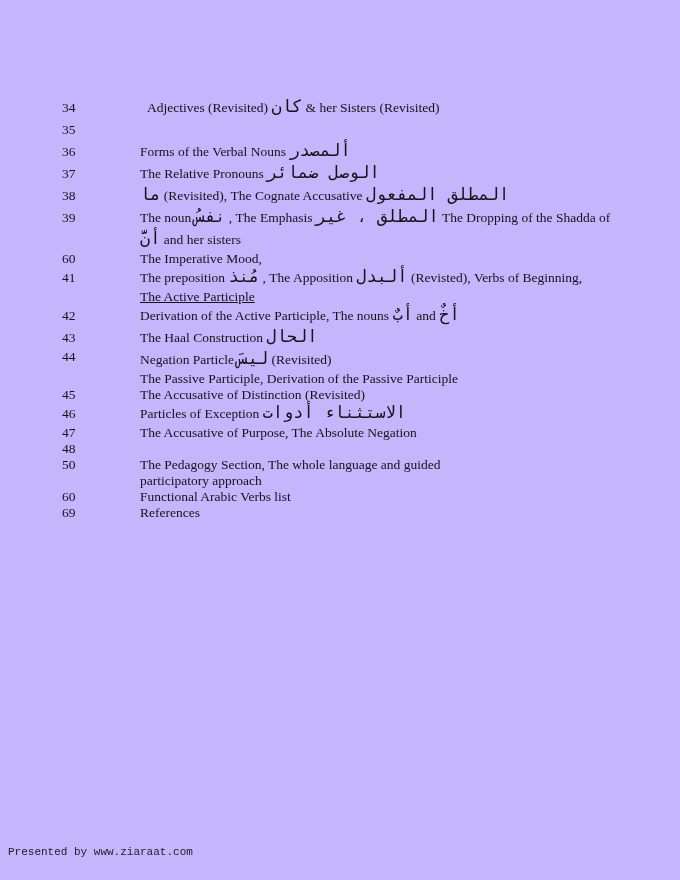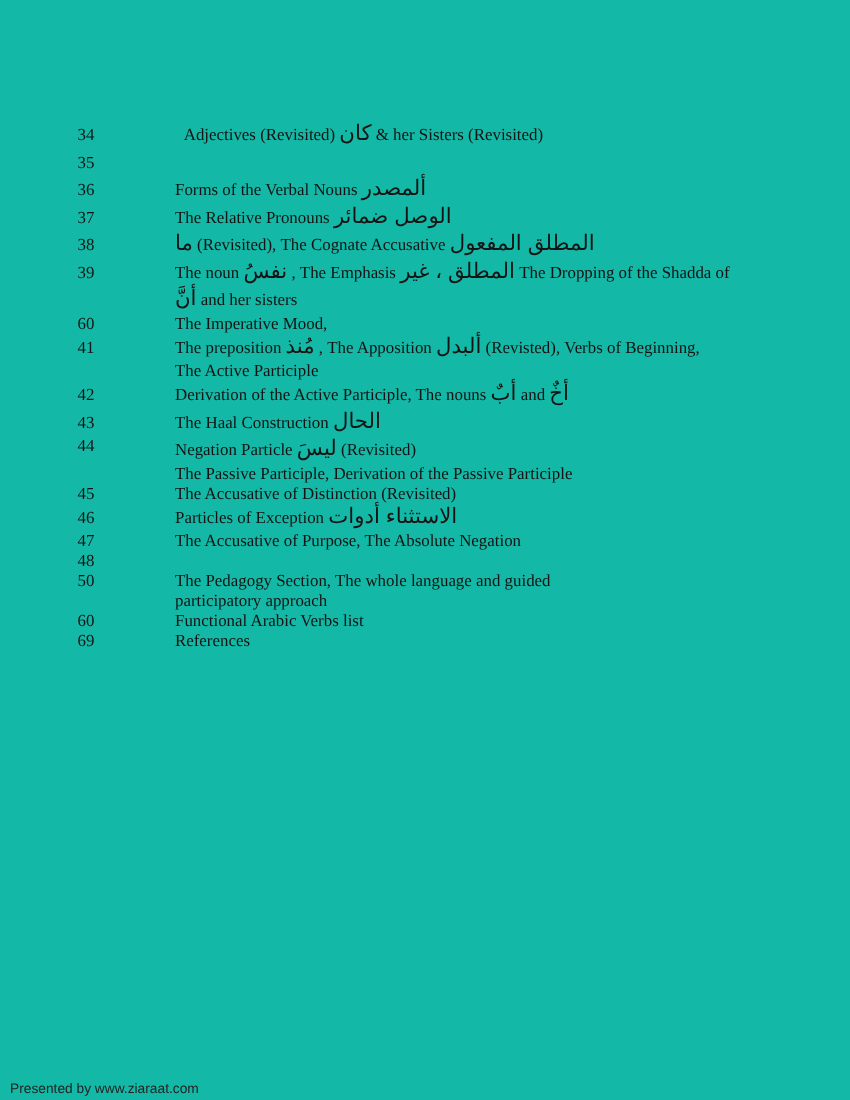--- a/index.html
+++ b/index.html
@@ -1,20 +1,20 @@
 <!DOCTYPE html>
 <html lang="en" dir="ltr"><head>
 <meta charset="utf-8">
 <style>
   html, body { margin: 0; padding: 0; background: #ffffff; }
   .sheet {
     position: relative;
     width: 680px;
     height: 880px;
-    background: #14b8a6;
+    background: #c4b5fd;
     color: #141414;
     font-family: "Liberation Serif", serif;
     overflow: hidden;
   }
   .toc {
     position: absolute;
     top: 97px;
     left: 62px;
     width: 600px;
   }
@@ -26,32 +26,32 @@
   }
   .ttl { flex: 1 1 auto; min-width: 0; }
   .line {
     font-size: 13.5px;
     white-space: nowrap;
   }
   
   .row.tall > .num, .row.tall .line { line-height: 22px; }
   .row.short > .num, .row.short .line { line-height: 16px; }
   .line.tall { line-height: 22px !important; }
-  .line.short { line-height: 16px !important; }
+  .line.short { line-height: 16px !important; text-decoration: underline; }
   .row.indent .ttl { padding-left: 7px; }
   .ar {
-    font-family: Liberation Sans, sans-serif;
+    font-family: Liberation Mono, monospace;
     font-size: 17px;
     line-height: 1;
   }
   .footer {
     position: absolute;
     left: 8px;
-    bottom: 3px;
-    font-family: Liberation Sans, sans-serif;
+    bottom: 22px;
+    font-family: Liberation Mono, monospace;
     font-size: 11px;
     color: #222222;
   }
 </style>
 </head>
 <body>
 
 <div class="sheet">
   <div class="toc">
 

